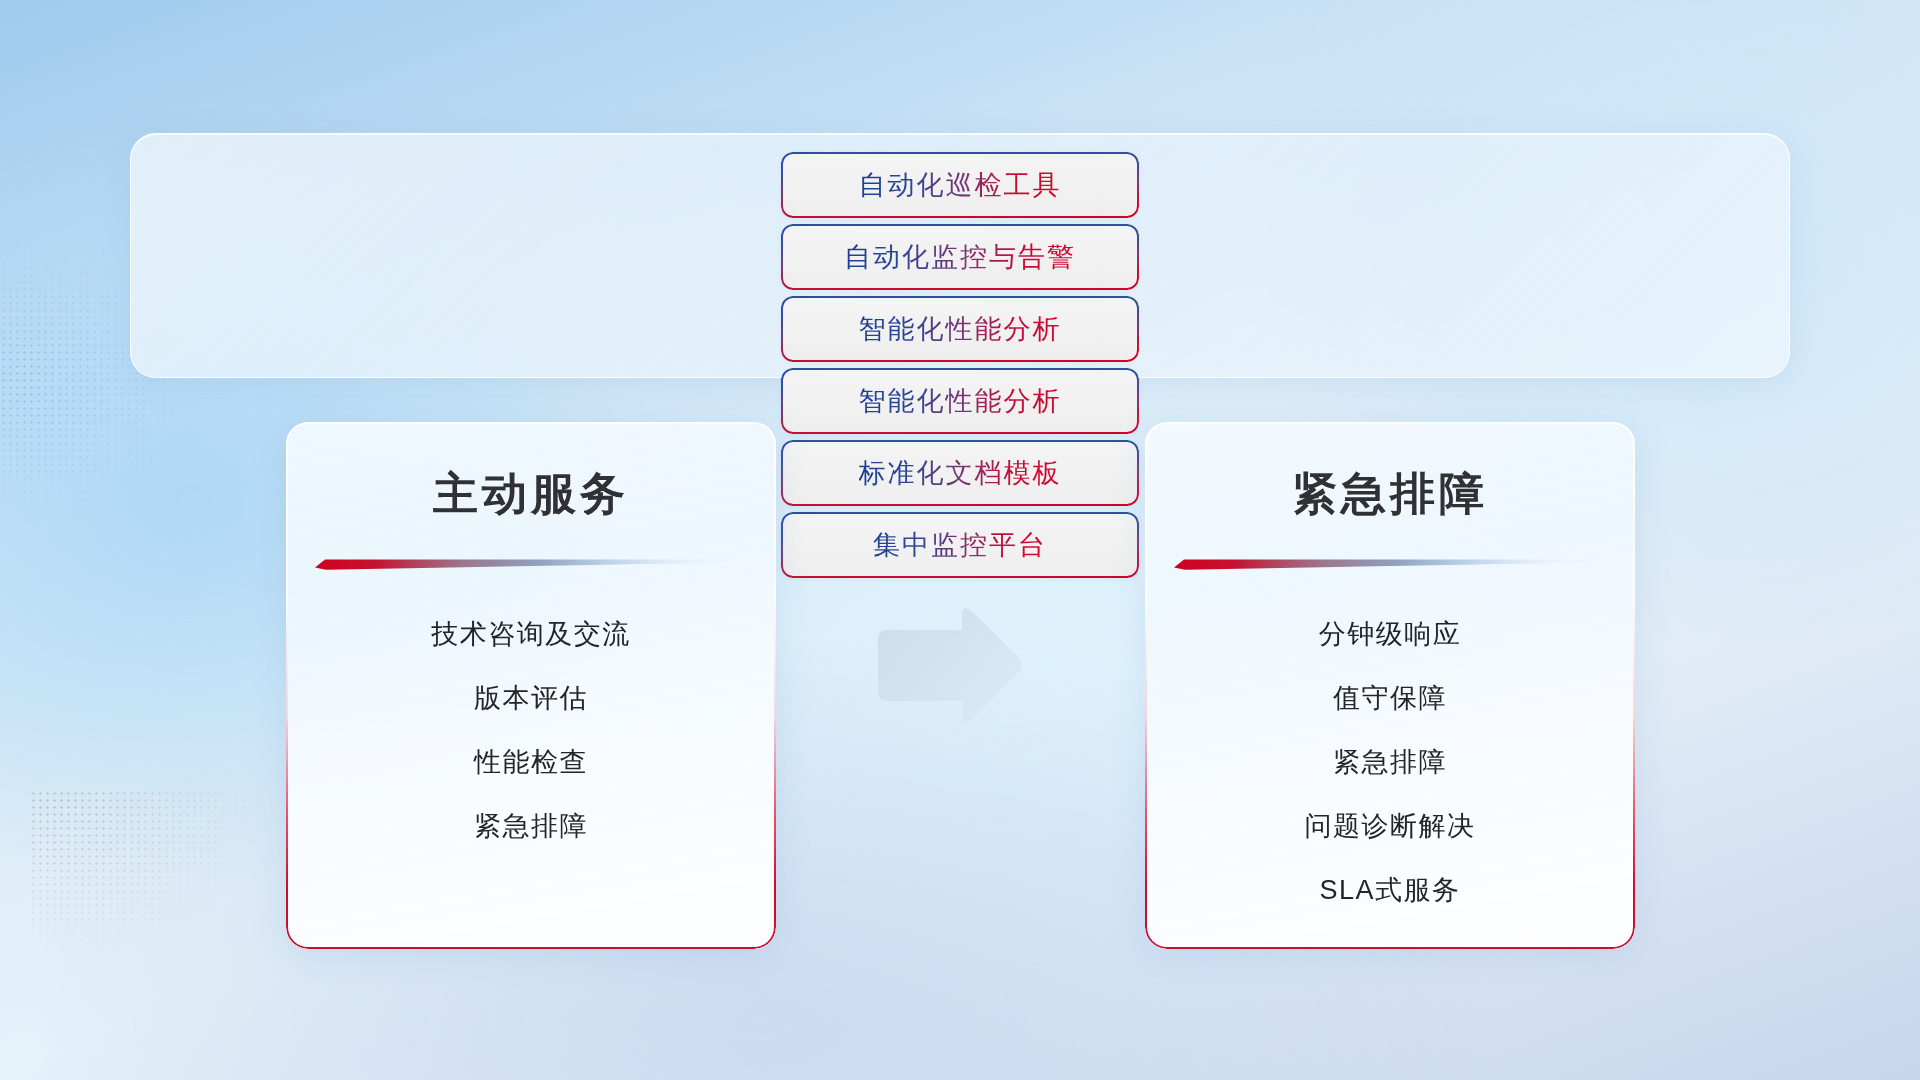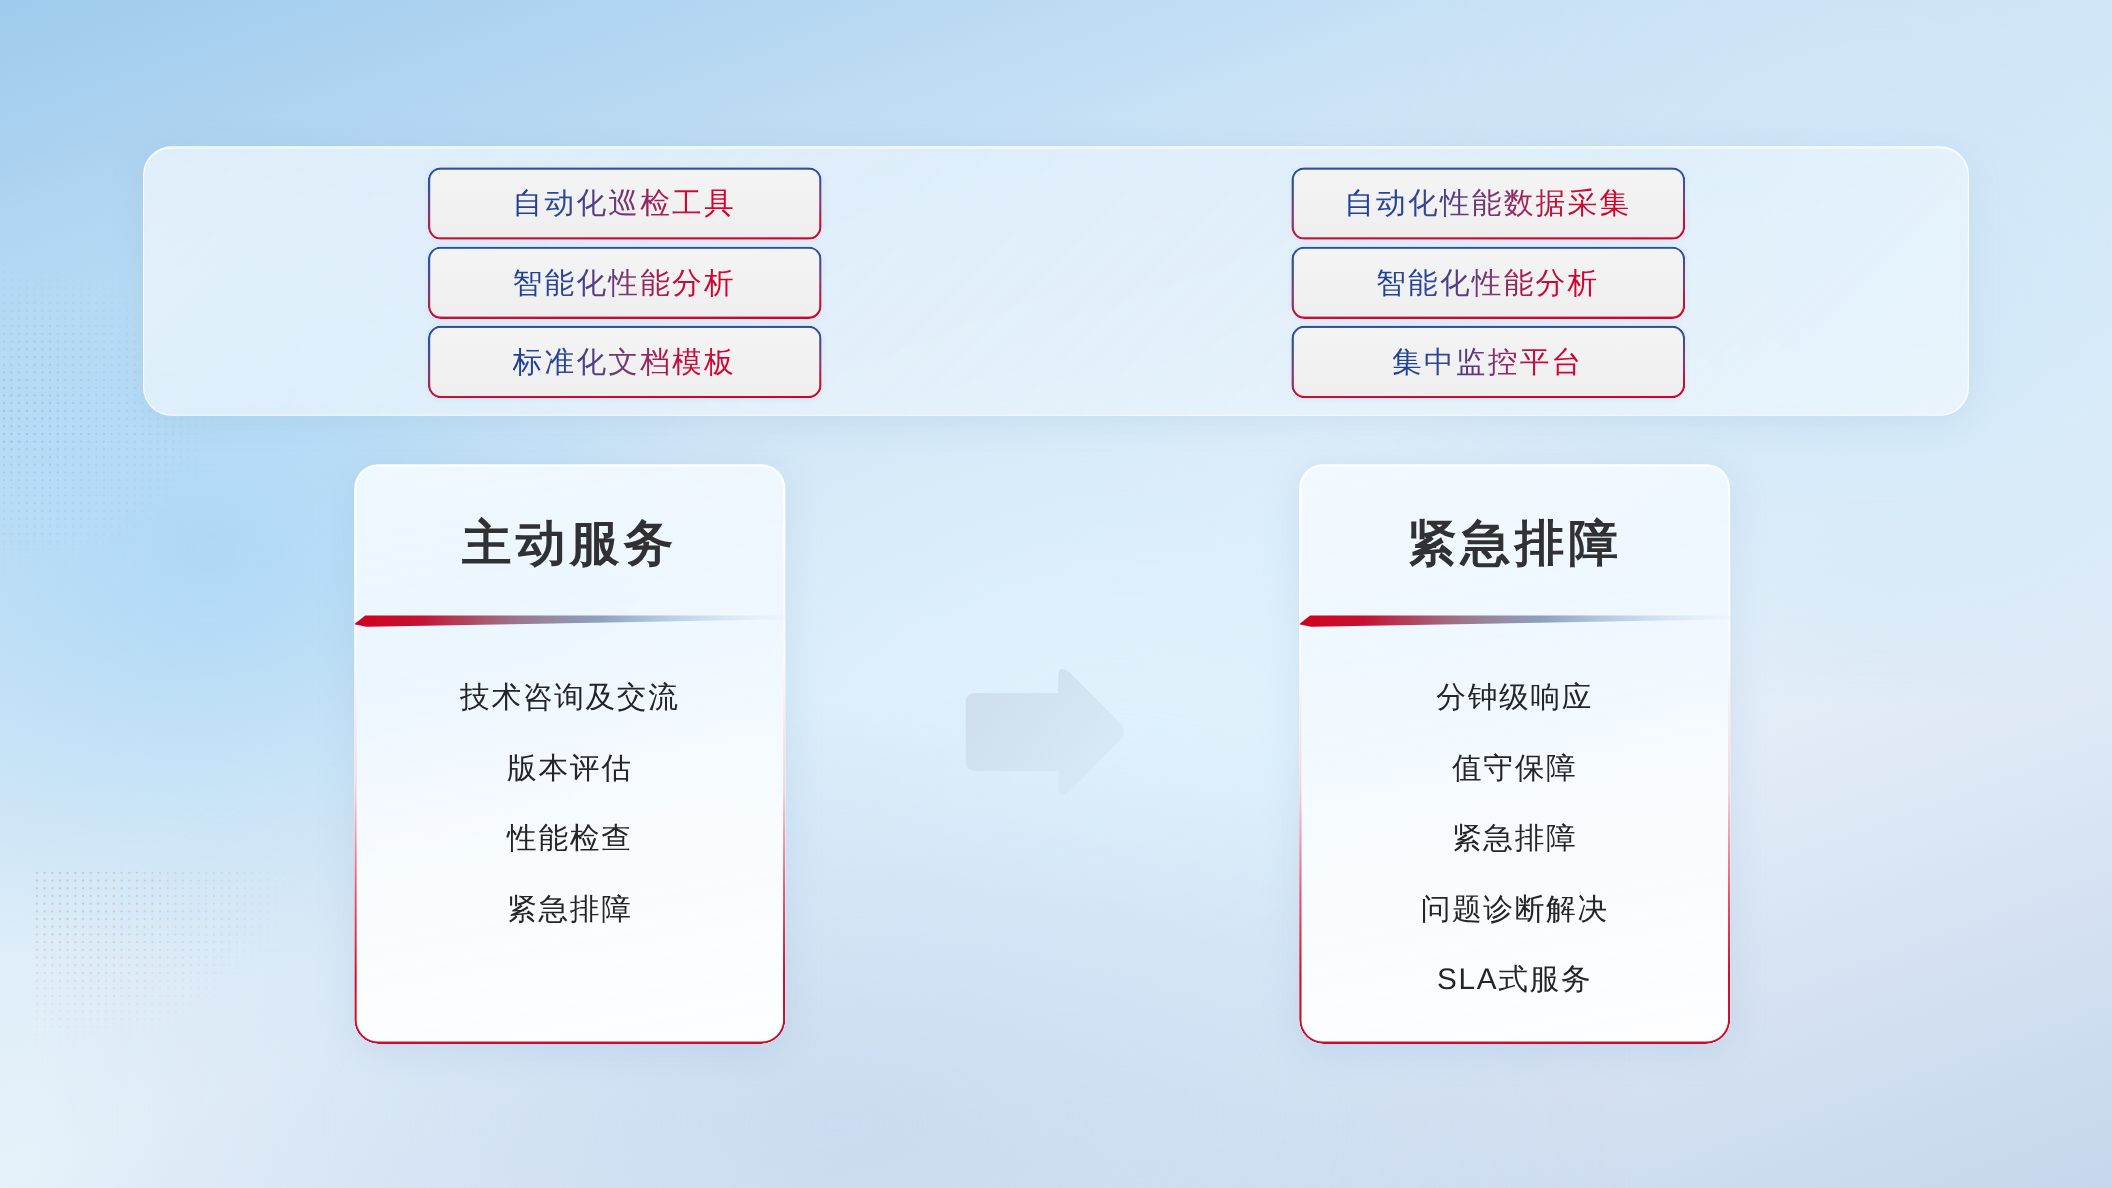--- a/index.html
+++ b/index.html
@@ -76,21 +76,21 @@
   #top-panel {
     position: absolute;
     left: 130px; top: 133px;
     width: 1660px; height: 245px;
     border-radius: 26px;
     background: linear-gradient(135deg, rgba(255,255,255,.62) 0%, rgba(248,252,255,.50) 35%, rgba(243,250,255,.42) 70%, rgba(250,253,255,.55) 100%);
     border: 1px solid rgba(255,255,255,.85);
     box-shadow: 0 4px 30px rgba(120,160,200,.16), inset 0 1px 0 rgba(255,255,255,.9);
     backdrop-filter: blur(6px);
     display: grid;
-    grid-template-columns: repeat(2, 1fr);
+    grid-template-columns: repeat(1, 1fr);
     grid-template-rows: repeat(2, 1fr);
     align-items: center;
     justify-items: center;
     padding: 18px 44px;
     gap: 6px 0;
   }
 
   
   .tag {
     position: relative;
@@ -121,26 +121,25 @@
     -webkit-background-clip: text;
     background-clip: text;
     color: transparent;
     white-space: nowrap;
   }
 
   
   .service-card {
     position: absolute;
     top: 422px;
-    width: 392px; height: 527px;
+    width: 490px; height: 527px;
     border-radius: 22px;
     background: linear-gradient(170deg, rgba(244,250,255,.92) 0%, rgba(240,248,254,.88) 30%, rgba(249,252,255,.93) 62%, rgba(255,255,255,.96) 100%);
     box-shadow: 0 6px 34px rgba(125,160,205,.20);
     overflow: hidden;
-    margin-left: 36px;
   }
   .service-card::before {
     content: "";
     position: absolute; inset: 0;
     border-radius: 22px;
     padding: 2px;
     background: linear-gradient(180deg,
       rgba(255,255,255,.95) 0%,
       rgba(252,250,250,.90) 34%,
       rgba(245,210,216,.92) 56%,
@@ -208,21 +207,21 @@
 <div id="bg-dots-left"></div>
 <div id="bg-dots-right"></div>
 
 <div id="top-panel">
 
   <div class="tag">
     <span class="tag-label">自动化巡检工具</span>
   </div>
 
   <div class="tag">
-    <span class="tag-label">自动化性能数据采集</span>
+    <span class="tag-label">自动化监控与告警</span>
   </div>
 
   <div class="tag">
     <span class="tag-label">智能化性能分析</span>
   </div>
 
   <div class="tag">
     <span class="tag-label">智能化性能分析</span>
   </div>
 

